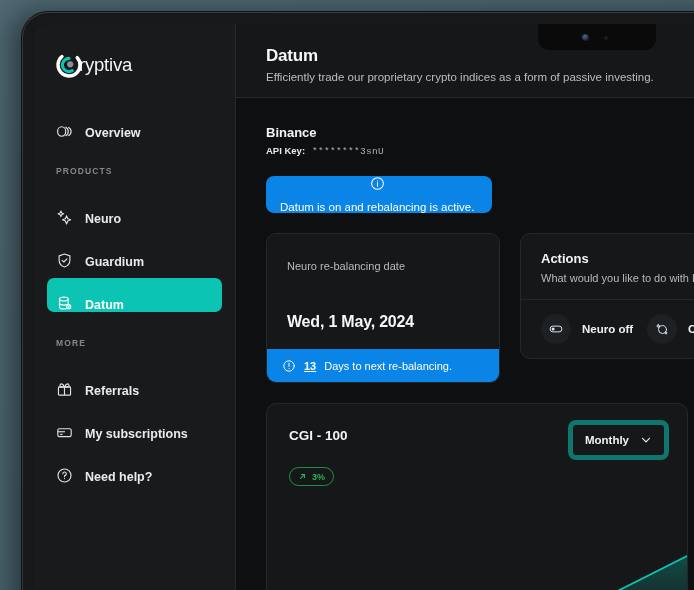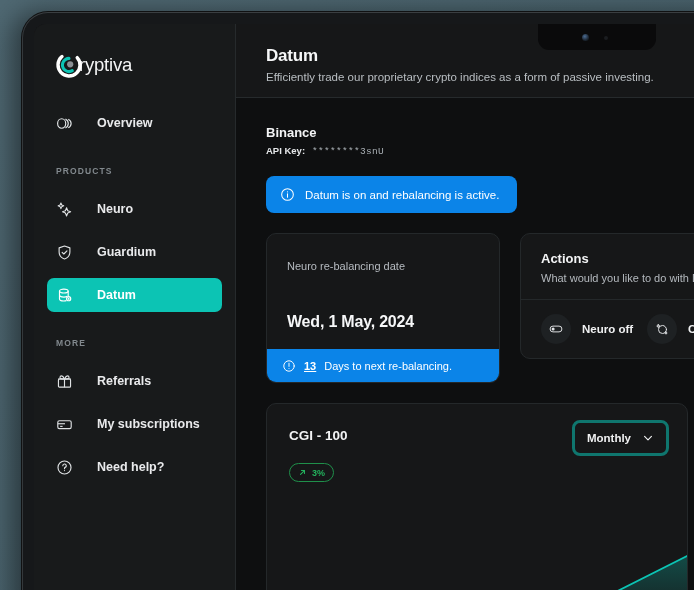--- a/index.html
+++ b/index.html
@@ -132,22 +132,22 @@
     font-size: 8.5px;
     letter-spacing: 1.1px;
     color: #82898e;
     font-weight: 600;
     padding: 0 0 0 22px;
     text-transform: uppercase;
   }
 
   .nav-item {
     display: flex;
-    align-items: center;
-    gap: 24px;
+    align-items: flex-end;
+    gap: 12px;
     height: 34px;
     margin: 0 13px;
     padding: 0 9px;
     border-radius: 7px;
     color: #e9eaec;
     font-size: 12.5px;
     font-weight: 700;
     cursor: pointer;
     user-select: none;
   }
@@ -223,20 +223,21 @@
     display: inline-flex;
     align-items: center;
     gap: 10px;
     background: #0b84e8;
     color: #ffffff;
     border-radius: 8px;
     height: 37px;
     padding: 0 18px 0 14px;
     font-size: 11.5px;
     font-weight: 400;
+    flex-direction: column;
   }
 
   .cards-row {
     display: flex;
     gap: 20px;
     margin-top: 20px;
     align-items: flex-start;
   }
 
   .rebal-card {
@@ -341,21 +342,21 @@
   .index-title {
     font-size: 13.5px;
     font-weight: 700;
     color: #f3f4f5;
     padding-top: 8px;
   }
   .period-select {
     display: flex;
     align-items: center;
     gap: 11px;
-    border: 3px solid #0f766e;
+    border: 5px solid #0f766e;
     border-radius: 8px;
     height: 30px;
     padding: 0 12px;
     font-size: 11.5px;
     font-weight: 700;
     color: #f0f1f2;
     background: #161718;
     cursor: pointer;
   }
   .index-price {

